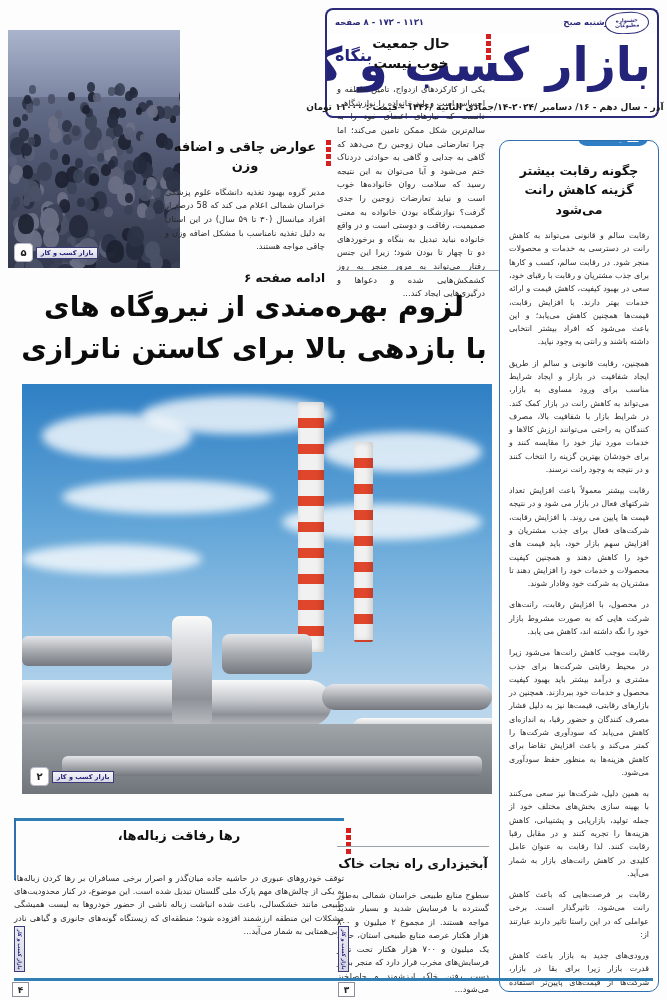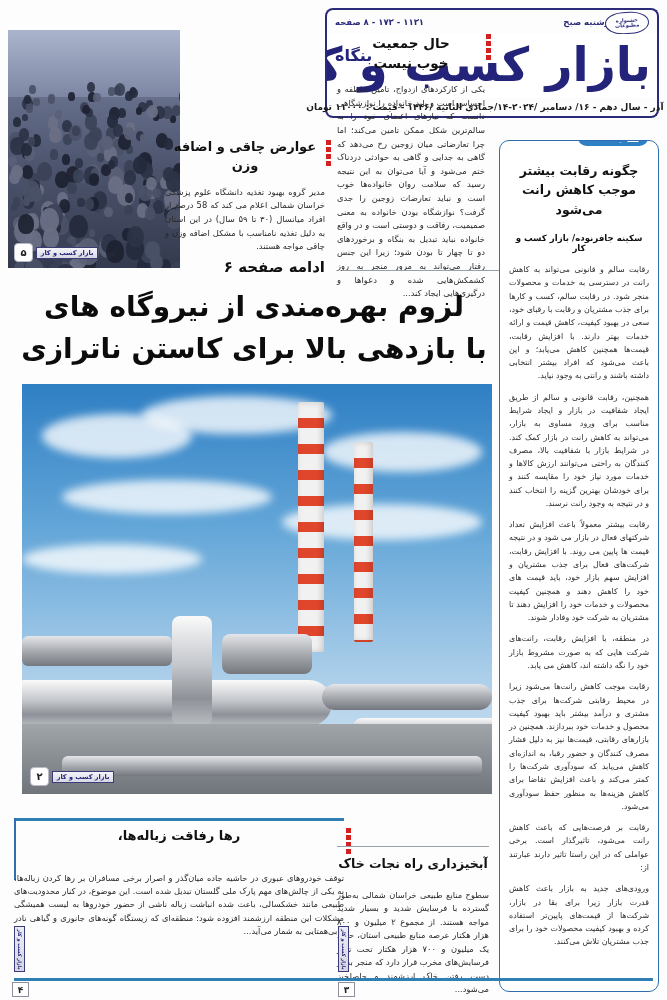--- a/index.html
+++ b/index.html
@@ -165,22 +165,22 @@
   .art-body {
     margin-top: 10px;
     font-size: 8.4px;
     line-height: 1.62;
     text-align: justify;
     color: #2a2a2a;
     direction: rtl;
   }
   .art-obes .art-body { font-size: 8.4px; }
   .art-more {
-    margin-top: 4px;
-    font-size: 15px; font-weight: bold; color: #111;
+    margin-top: 17px;
+    font-size: 12px; font-weight: bold; color: #111;
   }
   .redsquares {
     position: absolute;
     display: flex; flex-direction: column; gap: 2px;
   }
   .redsquares i {
     display: block; width: 5px; height: 5px; background: #d62020;
   }
   .vline-blue {
     position: absolute;
@@ -634,29 +634,29 @@
     <span class="ribbon" style="left:30px; bottom:11px;">بازار کسب و کار</span>
   </div>
 
   <aside class="sidebar">
     <div class="note-badge">
       <span class="bk-icon"></span>
       <span>یادداشت</span>
     </div>
     <div class="sb-title">
       <div>چگونه رقابت بیشتر</div>
-      <div>موجب کاهش رانت می‌شود</div>
+      <div>گزینه کاهش رانت می‌شود</div>
     </div>
-    <div class="sb-byline">سکینه جافرنوده/ بازار کسب و کار</div>
     <div class="sb-body" id="sidebarBody">
         <p>رقابت سالم و قانونی می‌تواند به کاهش رانت در دسترسی به خدمات و محصولات منجر شود. در رقابت سالم، کسب و کارها برای جذب مشتریان و رقابت با رقبای خود، سعی در بهبود کیفیت، کاهش قیمت و ارائه خدمات بهتر دارند. با افزایش رقابت، قیمت‌ها همچنین کاهش می‌یابد؛ و این باعث می‌شود که افراد بیشتر انتخابی داشته باشند و رانتی به وجود نیاید.</p>
         <p>همچنین، رقابت قانونی و سالم از طریق ایجاد شفافیت در بازار و ایجاد شرایط مناسب برای ورود مساوی به بازار، می‌تواند به کاهش رانت در بازار کمک کند. در شرایط بازار با شفافیت بالا، مصرف کنندگان به راحتی می‌توانند ارزش کالاها و خدمات مورد نیاز خود را مقایسه کنند و برای خودشان بهترین گزینه را انتخاب کنند و در نتیجه به وجود رانت نرسند.</p>
         <p>رقابت بیشتر معمولاً باعث افزایش تعداد شرکتهای فعال در بازار می شود و در نتیجه قیمت ها پایین می روند. با افزایش رقابت، شرکت‌های فعال برای جذب مشتریان و افزایش سهم بازار خود، باید قیمت های خود را کاهش دهند و همچنین کیفیت محصولات و خدمات خود را افزایش دهند تا مشتریان به شرکت خود وفادار شوند.</p>
-        <p>در منطقه، با افزایش رقابت، رانت‌های شرکت هایی که به صورت مشروط بازار خود را نگه داشته اند، کاهش می یابد.</p>
+        <p>در محصول، با افزایش رقابت، رانت‌های شرکت هایی که به صورت مشروط بازار خود را نگه داشته اند، کاهش می یابد.</p>
         <p>رقابت موجب کاهش رانت‌ها می‌شود زیرا در محیط رقابتی شرکت‌ها برای جذب مشتری و درآمد بیشتر باید بهبود کیفیت محصول و خدمات خود ببردازند. همچنین در بازارهای رقابتی، قیمت‌ها نیز به دلیل فشار مصرف کنندگان و حضور رقبا، به اندازه‌ای کاهش می‌یابد که سودآوری شرکت‌ها را کمتر می‌کند و باعث افزایش تقاضا برای کاهش هزینه‌ها به منظور حفظ سودآوری می‌شود.</p>
+        <p>به همین دلیل، شرکت‌ها نیز سعی می‌کنند با بهینه سازی بخش‌های مختلف خود از جمله تولید، بازاریابی و پشتیبانی، کاهش هزینه‌ها را تجربه کنند و در مقابل رقبا رقابت کنند. لذا رقابت به عنوان عامل کلیدی در کاهش رانت‌های بازار به شمار می‌آید.</p>
         <p>رقابت بر فرصت‌هایی که باعث کاهش رانت می‌شود، تاثیرگذار است. برخی عواملی که در این راستا تاثیر دارند عبارتند از:</p>
         <p>ورودی‌های جدید به بازار باعث کاهش قدرت بازار زیرا برای بقا در بازار، شرکت‌ها از قیمت‌های پایین‌تر استفاده کرده و بهبود کیفیت محصولات خود را برای جذب مشتریان تلاش می‌کنند.</p>
       </div>
   </aside>
 
   <span class="rule-blue" style="left:14px; top:818px; width:330px;"></span>
   <span class="vline-blue" style="left:14px; top:818px; height:62px;"></span>
   <span class="redsquares" style="left:346px; top:828px;">
     <i></i>
       <i></i>

